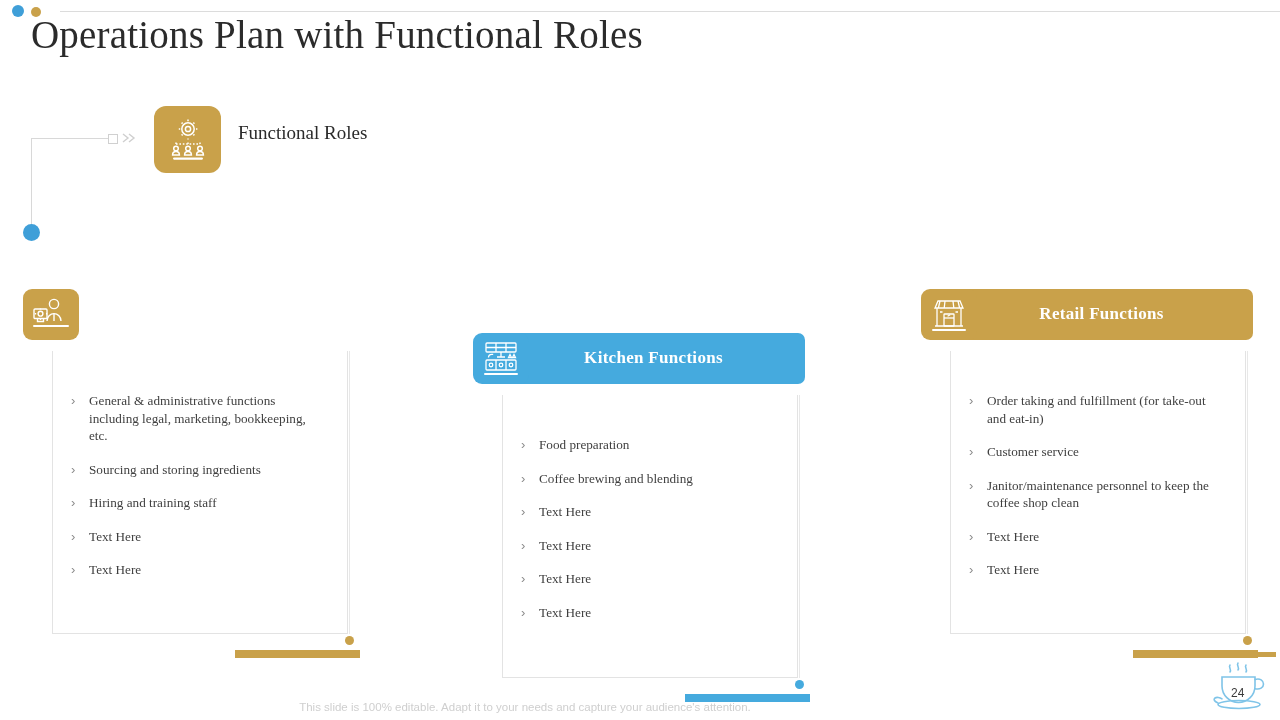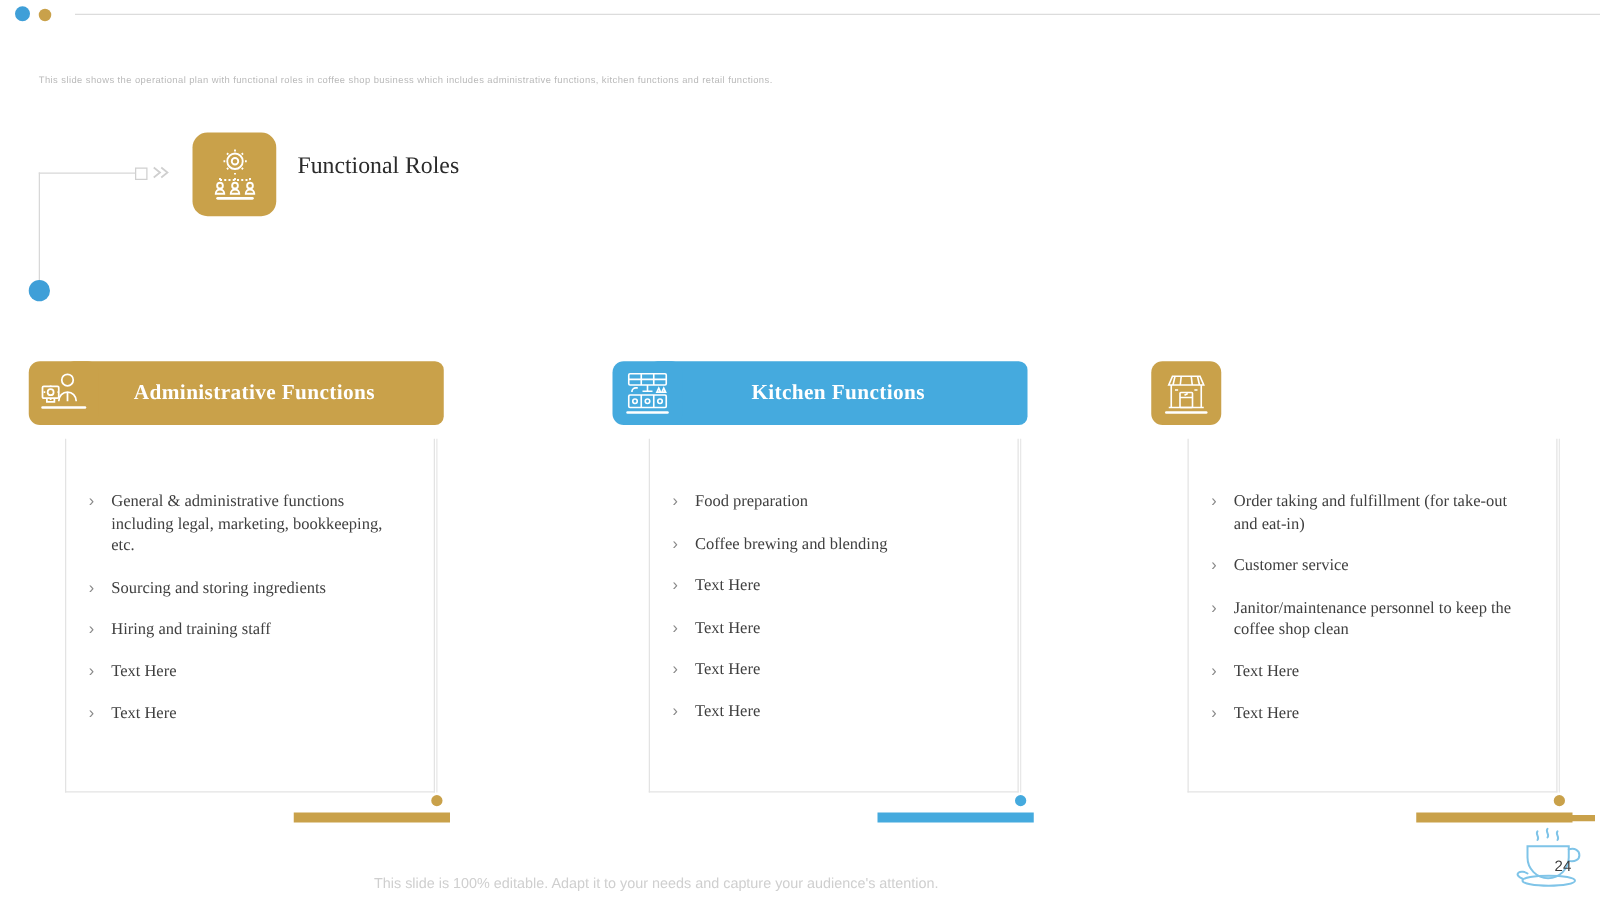--- a/index.html
+++ b/index.html
@@ -32,21 +32,21 @@
   .badge-title{position:absolute;left:238px;top:122px;font-family:"Liberation Serif",serif;
     font-size:19px;color:#2b2b2b;}
 
   
   .intro-dot{position:absolute;left:23px;top:224px;width:17px;height:17px;border-radius:50%;background:#3f9fd8;}
   .intro-text{position:absolute;left:56px;top:222px;font-size:15.5px;color:#3a3a3a;white-space:nowrap;}
 
   
   .col{position:absolute;top:289px;width:360px;}
   .col-1{left:23px;}
-  .col-2{left:490px;}
+  .col-2{left:473px;margin-top:44px;}
   .col-3{left:921px;}
 
   .hdr{position:relative;height:51px;}
   .hdr-bar{position:absolute;left:29px;top:0;width:303px;height:51px;border-radius:7px;
     display:flex;align-items:center;justify-content:center;text-align:center;}
   .hdr-bar span{font-family:"Liberation Serif",serif;font-weight:bold;font-size:17px;
     color:#ffffff;line-height:1.35;letter-spacing:.3px;}
   .hdr-icon{position:absolute;left:0;top:0;width:56px;height:51px;border-radius:9px;
     display:flex;align-items:center;justify-content:center;z-index:2;}
 
@@ -57,35 +57,35 @@
   .accent{position:absolute;top:361px;left:212px;width:125px;height:8px;}
 
   .bullets{position:absolute;left:48px;top:103px;width:245px;}
   .bullet{display:flex;margin-bottom:16px;}
   .bullet .chev{width:18px;flex:none;color:#8a8a8a;font-size:13px;line-height:17px;}
   .bullet .btxt{font-size:13.2px;color:#3f3f3f;line-height:17.5px;font-family:Liberation Serif, serif;}
 
   
   .footer{position:absolute;left:0;top:701px;width:1050px;text-align:center;
     font-size:11.5px;color:#cfcfcf;}
-  .pagenum{position:absolute;left:1231px;top:686px;width:26px;text-align:right;
+  .pagenum{position:absolute;left:1231px;top:686px;width:26px;text-align:left;
     font-size:12px;color:#3a3a3a;}
   .cup{position:absolute;left:1208px;top:657px;}
   .cup-bar{position:absolute;left:1218px;top:652px;width:58px;height:5px;background:#c9a14a;}
 </style>
 </head>
 <body>
 
 <div class="slide">
 
   <div class="top-rule"></div>
   <div class="dot-blue-top"></div>
   <div class="dot-gold-top"></div>
 
-  <div class="subtitle">This slide shows the operational plan with functional roles in coffee shop business which includes administrative functions, kitchen functions and retail functions.</div>
+  <div class="title">Operations Plan with Functional Roles</div>
 
   <div class="conn-v"></div>
   <div class="conn-h"></div>
   <div class="conn-sq"></div>
   <svg class="conn-ar" viewBox="0 0 20 16">
     <path d="M3 4 L8 8 L3 12" fill="none" stroke="#cfcfcf" stroke-width="1.4"></path>
     <path d="M9 4 L14 8 L9 12" fill="none" stroke="#cfcfcf" stroke-width="1.4"></path>
   </svg>
 
   <div class="badge">
@@ -105,23 +105,20 @@
       </g>
       <rect x="8" y="40.5" width="30" height="2.2" rx="1.1" fill="#ffffff"></rect>
     </svg>
   </div>
   <div class="badge-title">Functional Roles</div>
 
   <div class="intro-dot"></div>
 
   <div class="col col-1">
     <div class="hdr">
-      <div class="hdr-bar" style="background: rgb(201, 161, 74);">
-        <span>Administrative Functions</span>
-      </div>
       <div class="hdr-icon" style="background: rgb(201, 161, 74);">
         <svg width="42" height="40" viewBox="0 0 42 40">
           <g fill="none" stroke="#ffffff" stroke-width="1.4">
             <circle cx="24" cy="9" r="4.6"></circle>
             <path d="M17 26c0-4.2 3.2-7.4 7-7.4s7 3.2 7 7.4"></path>
             <path d="M24 18.6v7.4"></path>
             <rect x="4" y="14" width="13" height="9.5" rx="1"></rect>
             <circle cx="10.5" cy="18.7" r="2.4"></circle>
             <path d="M10.5 14.6v-1.2M10.5 24v1M6.2 18.7h-1.3M16 18.7h1.2"></path>
             <path d="M7.5 23.5v3h6v-3"></path>
@@ -209,20 +206,23 @@
       </div>
       <div class="bullet">
         <span class="chev">›</span>
         <span class="btxt">Text Here</span>
       </div>
     </div>
   </div>
 
   <div class="col col-3">
     <div class="hdr">
+      <div class="hdr-bar" style="background: rgb(201, 161, 74);">
+        <span>Retail Functions</span>
+      </div>
       <div class="hdr-icon" style="background: rgb(201, 161, 74);">
         <svg width="42" height="40" viewBox="0 0 42 40">
           <g fill="none" stroke="#ffffff" stroke-width="1.3">
             <path d="M7 13h28l-3-7H10z"></path>
             <path d="M12 6l-1.6 7M17 6l-.8 7M25 6l.8 7M30 6l1.6 7"></path>
             <path d="M9 13v18M33 13v18M7 31h28"></path>
             <rect x="16" y="19" width="10" height="12" rx="0.6"></rect>
             <path d="M16 23h10"></path>
             <path d="M19.6 21.2l2.6-1.4"></path>
             <path d="M12 17h2.5M27.5 17H30"></path>

